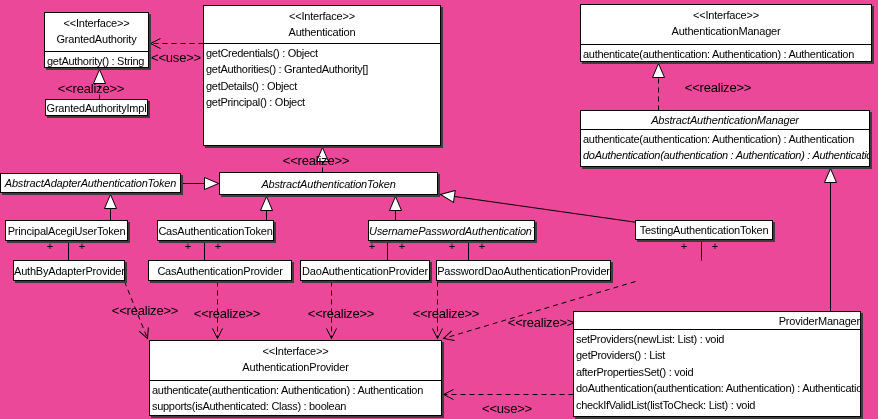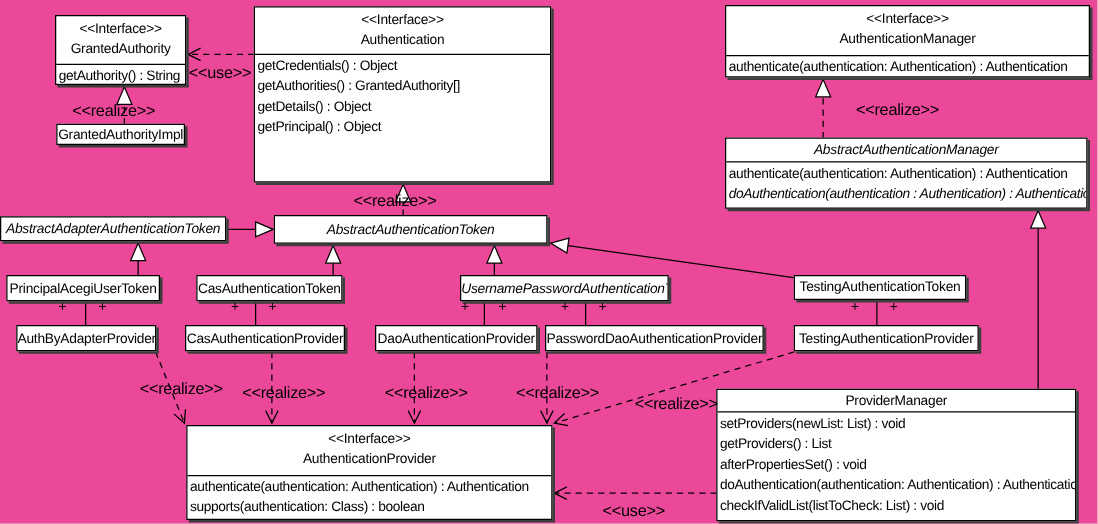--- a/index.html
+++ b/index.html
@@ -142,49 +142,46 @@
   </div>
 
   <div class="uml-box single" style="left:635px;top:220px;width:138px;height:20px;">
     <span class="name">TestingAuthenticationToken</span>
   </div>
 
   <div class="uml-box single" style="left:13px;top:260px;width:112px;height:21px;">
     <span class="name">AuthByAdapterProvider</span>
   </div>
 
-  <div class="uml-box single" style="left:148px;top:260px;width:128px;height:21px;">
+  <div class="uml-box single" style="left:148px;top:260px;width:144px;height:21px;">
     <span class="name">CasAuthenticationProvider</span>
   </div>
 
   <div class="uml-box single" style="left:300px;top:260px;width:130px;height:21px;">
     <span class="name">DaoAuthenticationProvider</span>
   </div>
 
   <div class="uml-box single" style="left:436px;top:260px;width:175px;height:21px;">
     <span class="name">PasswordDaoAuthenticationProvider</span>
   </div>
 
-  <div class="uml-box single" style="left:635px;top:260px;width:148px;height:21px;">
-    <span class="name">TestingAuthenticationProvider</span>
-  </div>
 
   <div class="uml-box" style="left:149px;top:340px;width:293px;height:76px;">
     <div class="uml-title" style="height:39px;">
       <span class="stereo">&lt;&lt;Interface&gt;&gt;</span>
       <span>AuthenticationProvider</span>
     </div>
     <div class="uml-ops">
       <div>authenticate(authentication: Authentication) : Authentication</div>
-      <div>supports(authentication: Class) : boolean</div>
+      <div>supports(isAuthenticated: Class) : boolean</div>
     </div>
   </div>
 
   <div class="uml-box" style="left:573px;top:311px;width:288px;height:106px;">
-    <div class="uml-title" style="height:17px;padding-top:1px;">
+    <div class="uml-title" style="height:17px;padding-top:1px;text-align:right;">
       <span>ProviderManager</span>
     </div>
     <div class="uml-ops">
       <div>setProviders(newList: List) : void</div>
       <div>getProviders() : List</div>
       <div>afterPropertiesSet() : void</div>
       <div>doAuthentication(authentication: Authentication) : Authentication</div>
       <div>checkIfValidList(listToCheck: List) : void</div>
     </div>
   </div>

